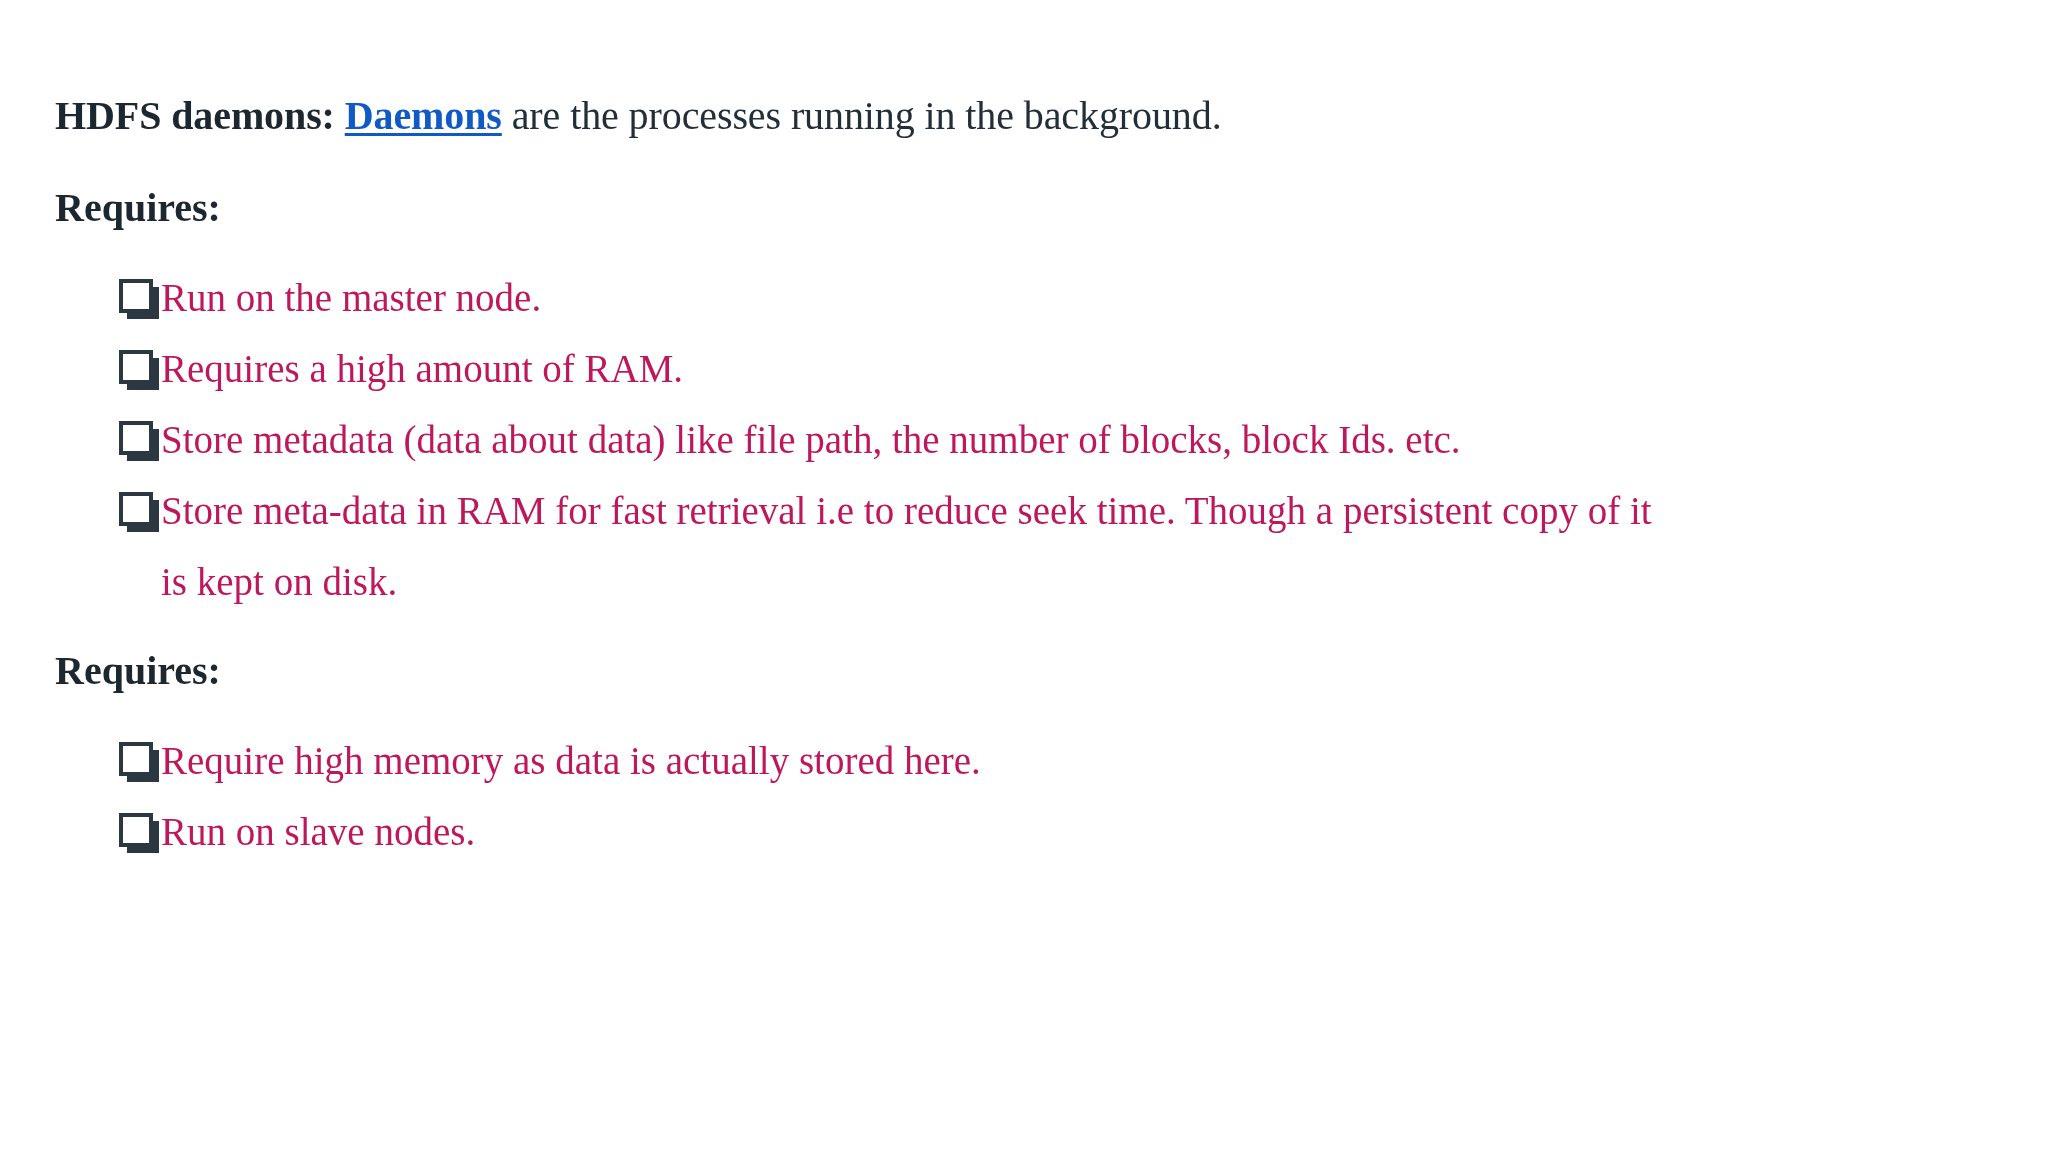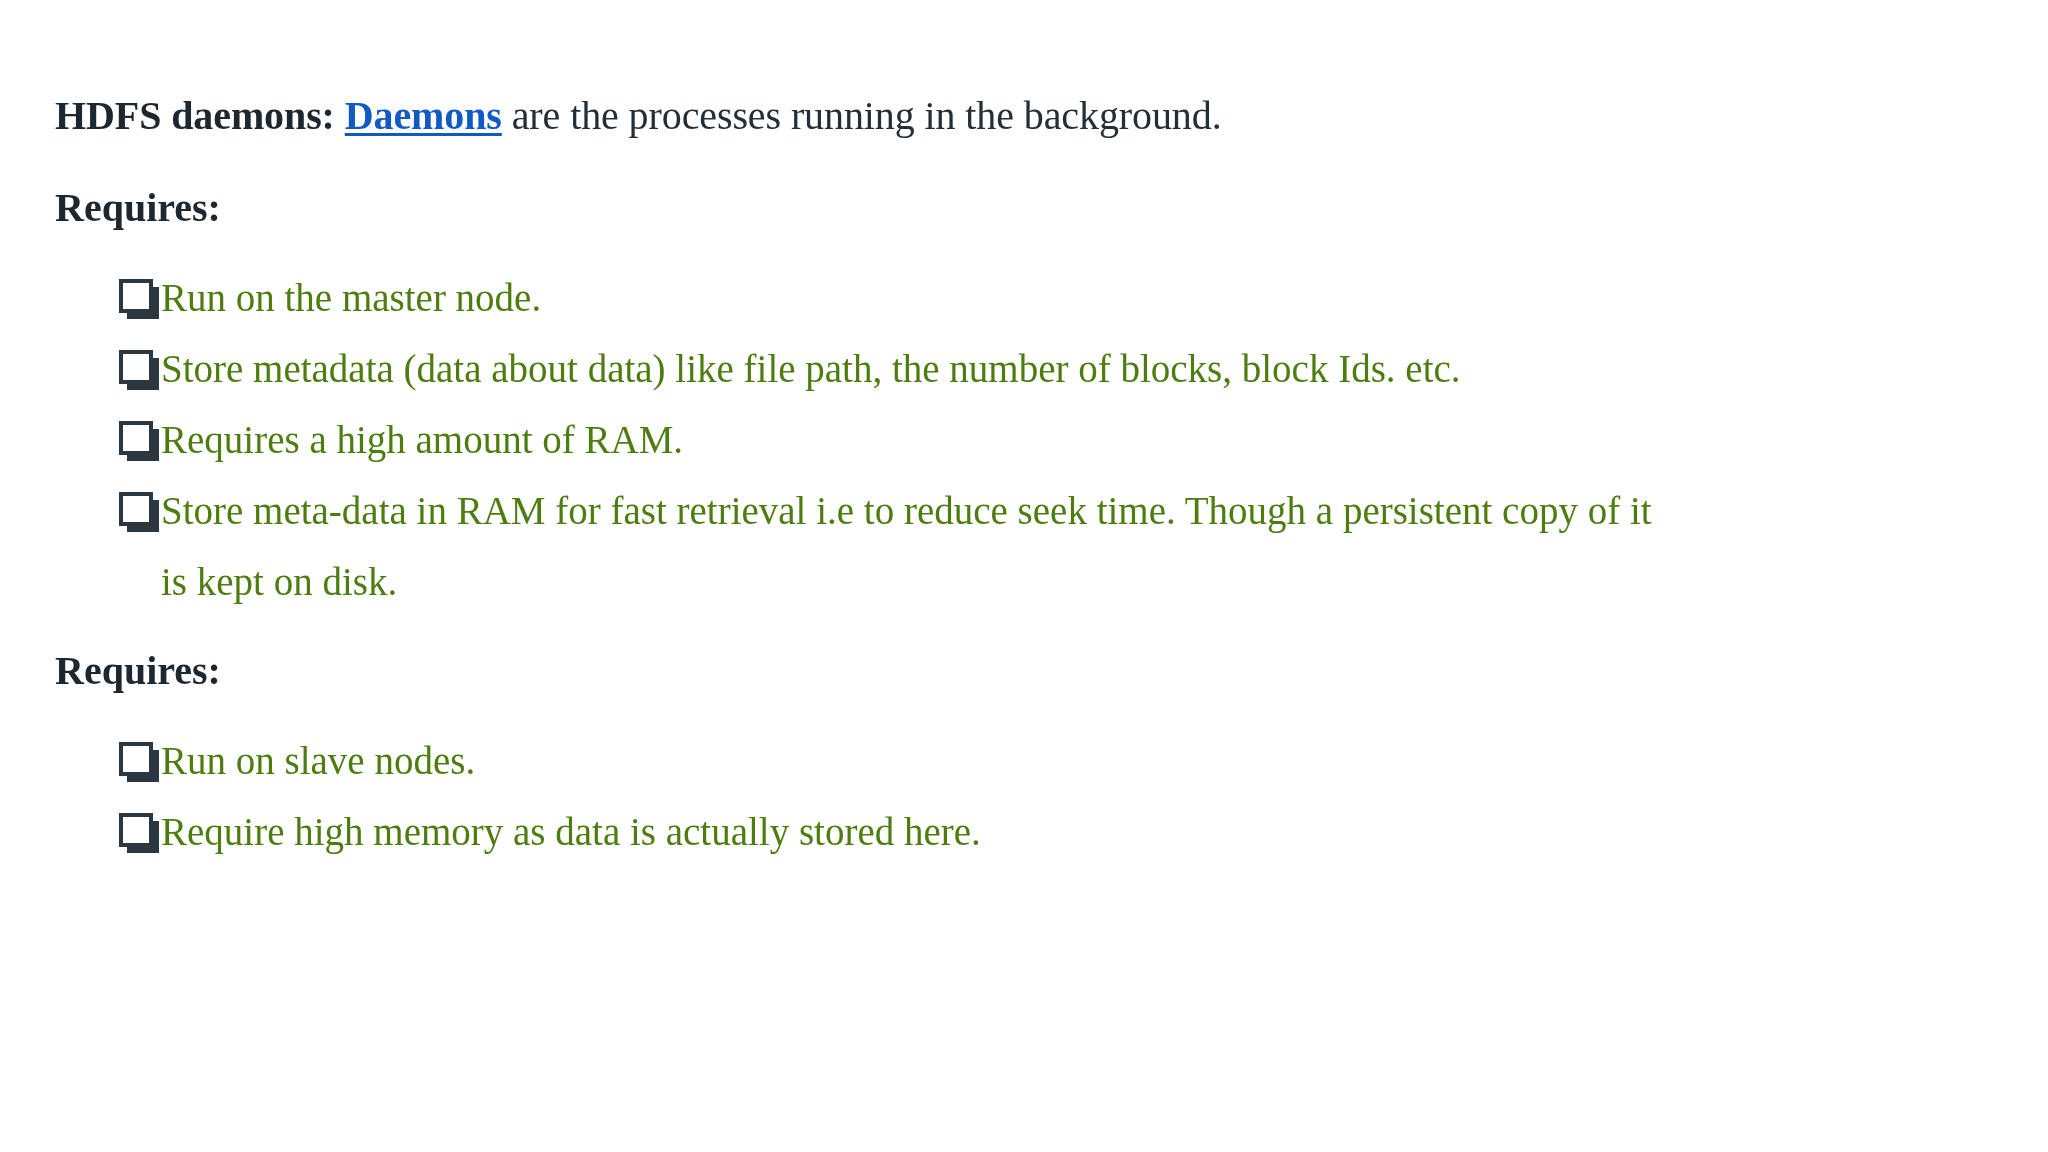--- a/index.html
+++ b/index.html
@@ -63,21 +63,21 @@
   .bullet-list {
     list-style: none;
     margin: 0 0 34px 0;
     padding: 0;
   }
   .bullet-item {
     position: relative;
     padding-left: 106px;
     font-size: 39px;
     line-height: 71px;
-    color: #4d7c0f;
+    color: #be185d;
     margin: 0 0 0 0;
     max-width: 1510px;
   }
 
   
   .box-icon {
     position: absolute;
     left: 64px;
     top: 17px;
     width: 26px;
@@ -107,40 +107,40 @@
 
   <div class="section section-namenodes">
     <h2 class="section-heading">Requires:</h2>
     <ul class="bullet-list">
       <li class="bullet-item">
         <span class="box-icon"></span>
         <span class="bullet-text">Run on the master node.</span>
       </li>
       <li class="bullet-item">
         <span class="box-icon"></span>
-        <span class="bullet-text">Store metadata (data about data) like file path, the number of blocks, block Ids. etc.</span>
+        <span class="bullet-text">Requires a high amount of RAM.</span>
       </li>
       <li class="bullet-item">
         <span class="box-icon"></span>
-        <span class="bullet-text">Requires a high amount of RAM.</span>
+        <span class="bullet-text">Store metadata (data about data) like file path, the number of blocks, block Ids. etc.</span>
       </li>
       <li class="bullet-item">
         <span class="box-icon"></span>
         <span class="bullet-text">Store meta-data in RAM for fast retrieval i.e to reduce seek time. Though a persistent copy of it is kept on disk.</span>
       </li>
     </ul>
   </div>
 
   <div class="section section-datanodes">
     <h2 class="section-heading">Requires:</h2>
     <ul class="bullet-list">
       <li class="bullet-item">
         <span class="box-icon"></span>
-        <span class="bullet-text">Run on slave nodes.</span>
+        <span class="bullet-text">Require high memory as data is actually stored here.</span>
       </li>
       <li class="bullet-item">
         <span class="box-icon"></span>
-        <span class="bullet-text">Require high memory as data is actually stored here.</span>
+        <span class="bullet-text">Run on slave nodes.</span>
       </li>
     </ul>
   </div>
 
 </div>
 
 </body></html>

